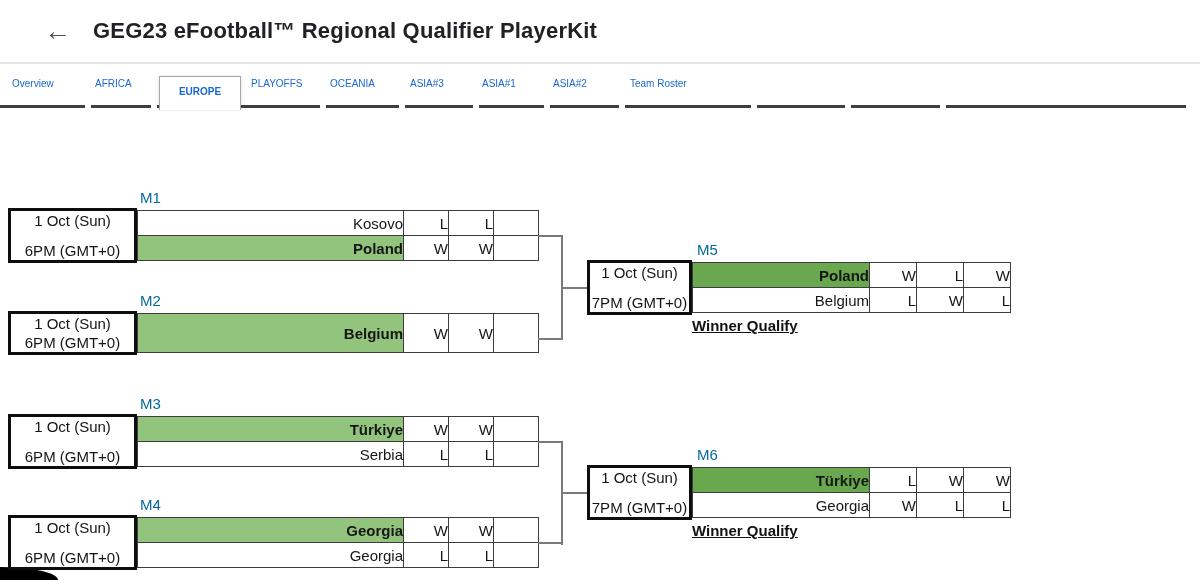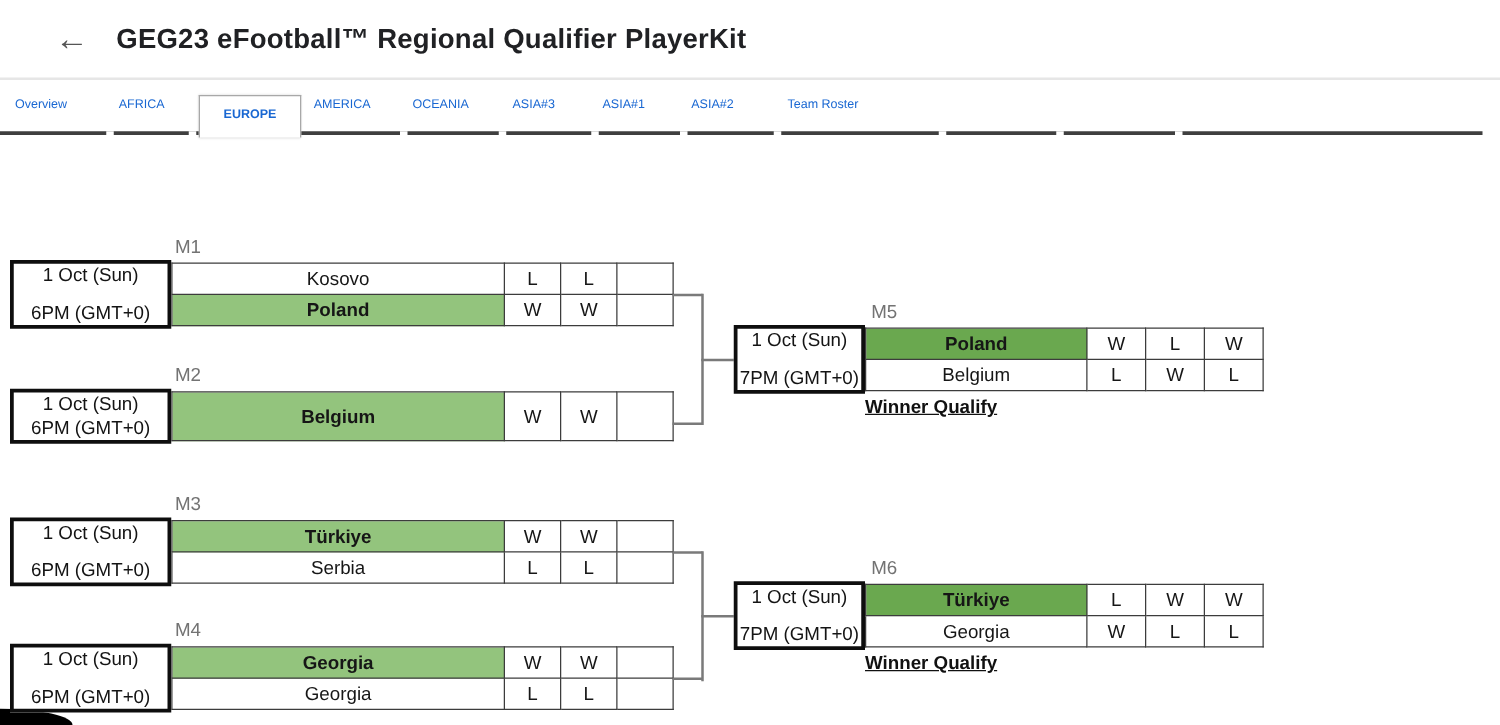--- a/index.html
+++ b/index.html
@@ -28,30 +28,30 @@
 
   
   .banner { position:absolute; left:0; top:107px; width:1186px; height:51px; background:#faefcb;
             border-top:3px solid #141414; border-bottom:3px solid #141414; border-left:2px solid #141414; }
   .banner-title { position:absolute; left:790px; width:294px; top:9px; text-align:center;
                   font-size:21px; font-weight:700; color:#141414; }
 
   
   #bracket { position:absolute; left:0; top:158px; width:1200px; height:422px; background:#fff; }
   .match { position:absolute; }
-  .mlabel { font-size:15px; color:#737373; height:18px; margin-bottom:3px; margin-left:132px; }
+  .mlabel { font-size:15px; color:#0369a1; height:18px; margin-bottom:3px; margin-left:132px; }
   .match.final .mlabel { margin-left:110px; }
   .mbody { display:flex; align-items:stretch; }
   .datebox { width:129px; margin:-2px 0; border:3px solid #0e0e0e; background:#fff;
              display:flex; flex-direction:column; justify-content:space-between; text-align:center;
              font-size:15px; line-height:19px; color:#141414; z-index:2; }
   .match.final .datebox { width:105px; }
   table.mt { border-collapse:collapse; table-layout:fixed; }
   table.mt td { border:1.5px solid #3c3c3c; height:25px; padding:0; font-size:15px;
-                text-align:center; background:#fff; color:#161616; }
+                text-align:right; background:#fff; color:#161616; }
   td.team { width:266px; }
   .match.final td.team { width:177px; }
   td.s { width:45px; }
   .match.final td.s { width:47px; }
   td.pending { background:#b7b7b7; width:45px; }
   tr.winner td.team { background:#93c47d; font-weight:700; }
   .match.final tr.winner td.team { background:#6aa84f; }
   .qualify { margin-left:105px; width:178px; font-size:15px;
              font-weight:700; margin-top:4px; color:#111;text-decoration:underline; }
 
@@ -82,21 +82,21 @@
 
   <div class="appbar">
     <span class="back">←</span>
     <span class="title">GEG23 eFootball™ Regional Qualifier PlayerKit</span>
   </div>
 
   <div class="tabbar">
     <span class="tab t0">Overview</span>
     <span class="tab t1">AFRICA</span>
     <span class="tab active">EUROPE</span>
-    <span class="tab t3">AMERICA</span>
+    <span class="tab t3">PLAYOFFS</span>
     <span class="tab t4">OCEANIA</span>
     <span class="tab t5">ASIA#3</span>
     <span class="tab t6">ASIA#1</span>
     <span class="tab t7">ASIA#2</span>
     <span class="tab t8">Team Roster</span>
     <div class="tabline"></div>
     <div class="tabgap g0"></div>
       <div class="tabgap g1"></div>
     <div class="tabgap g2"></div>
       <div class="tabgap g3"></div>

